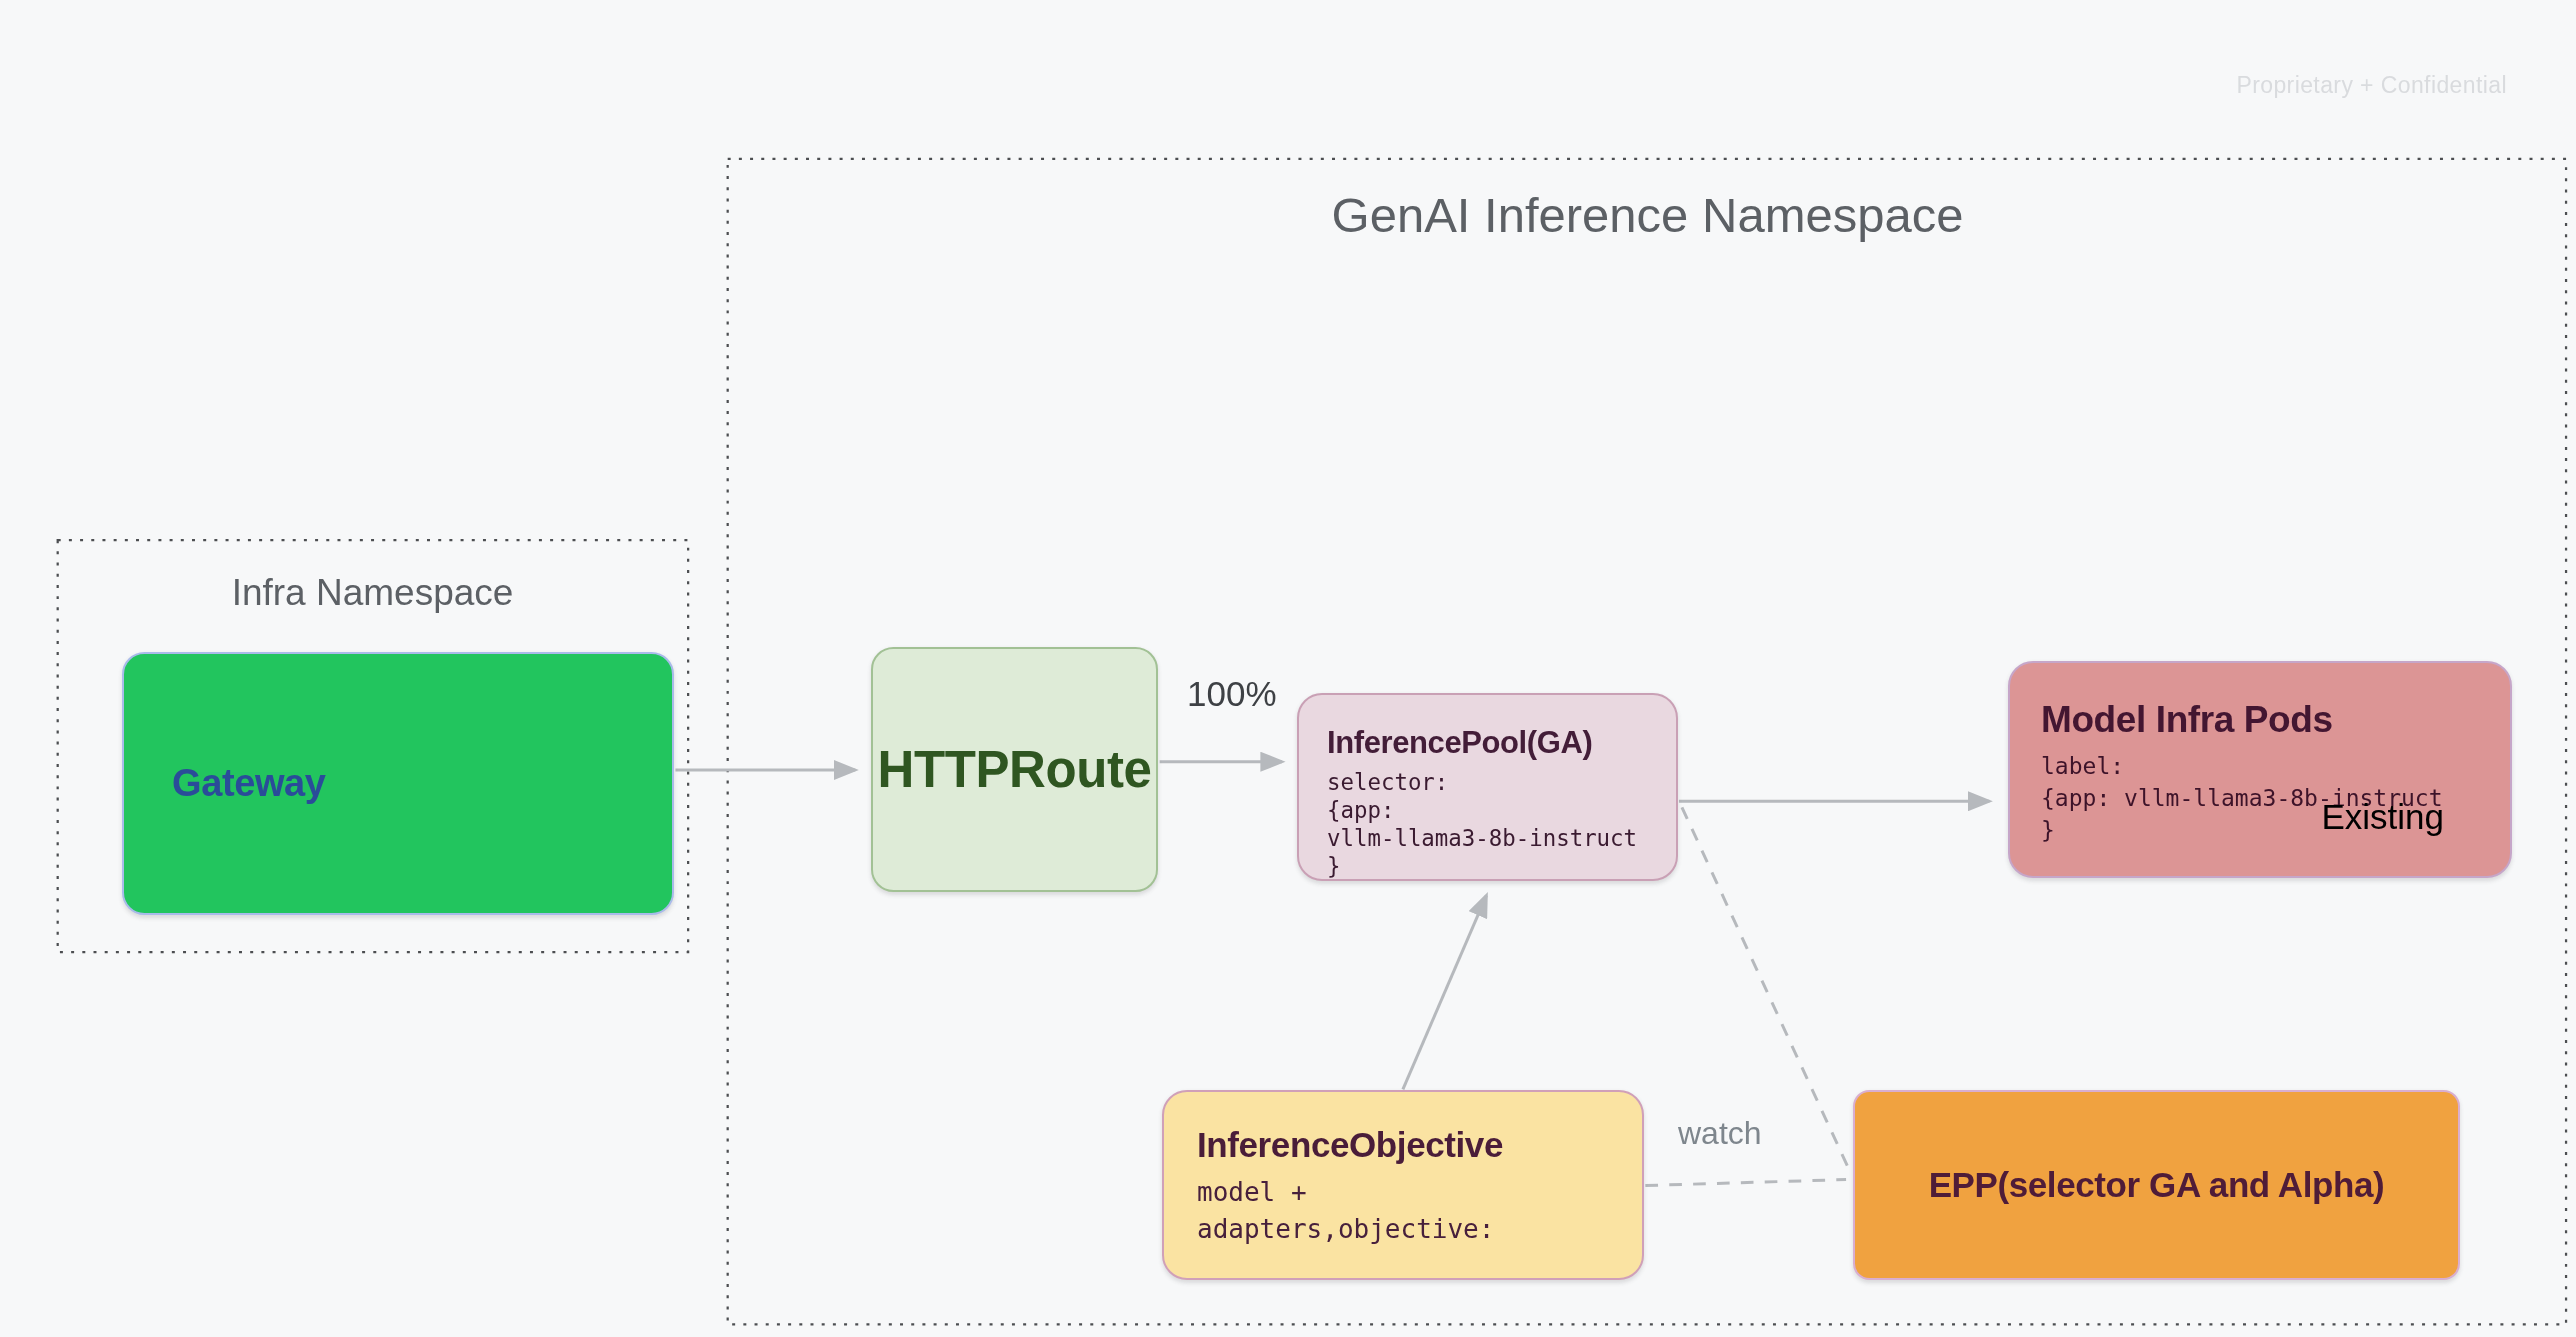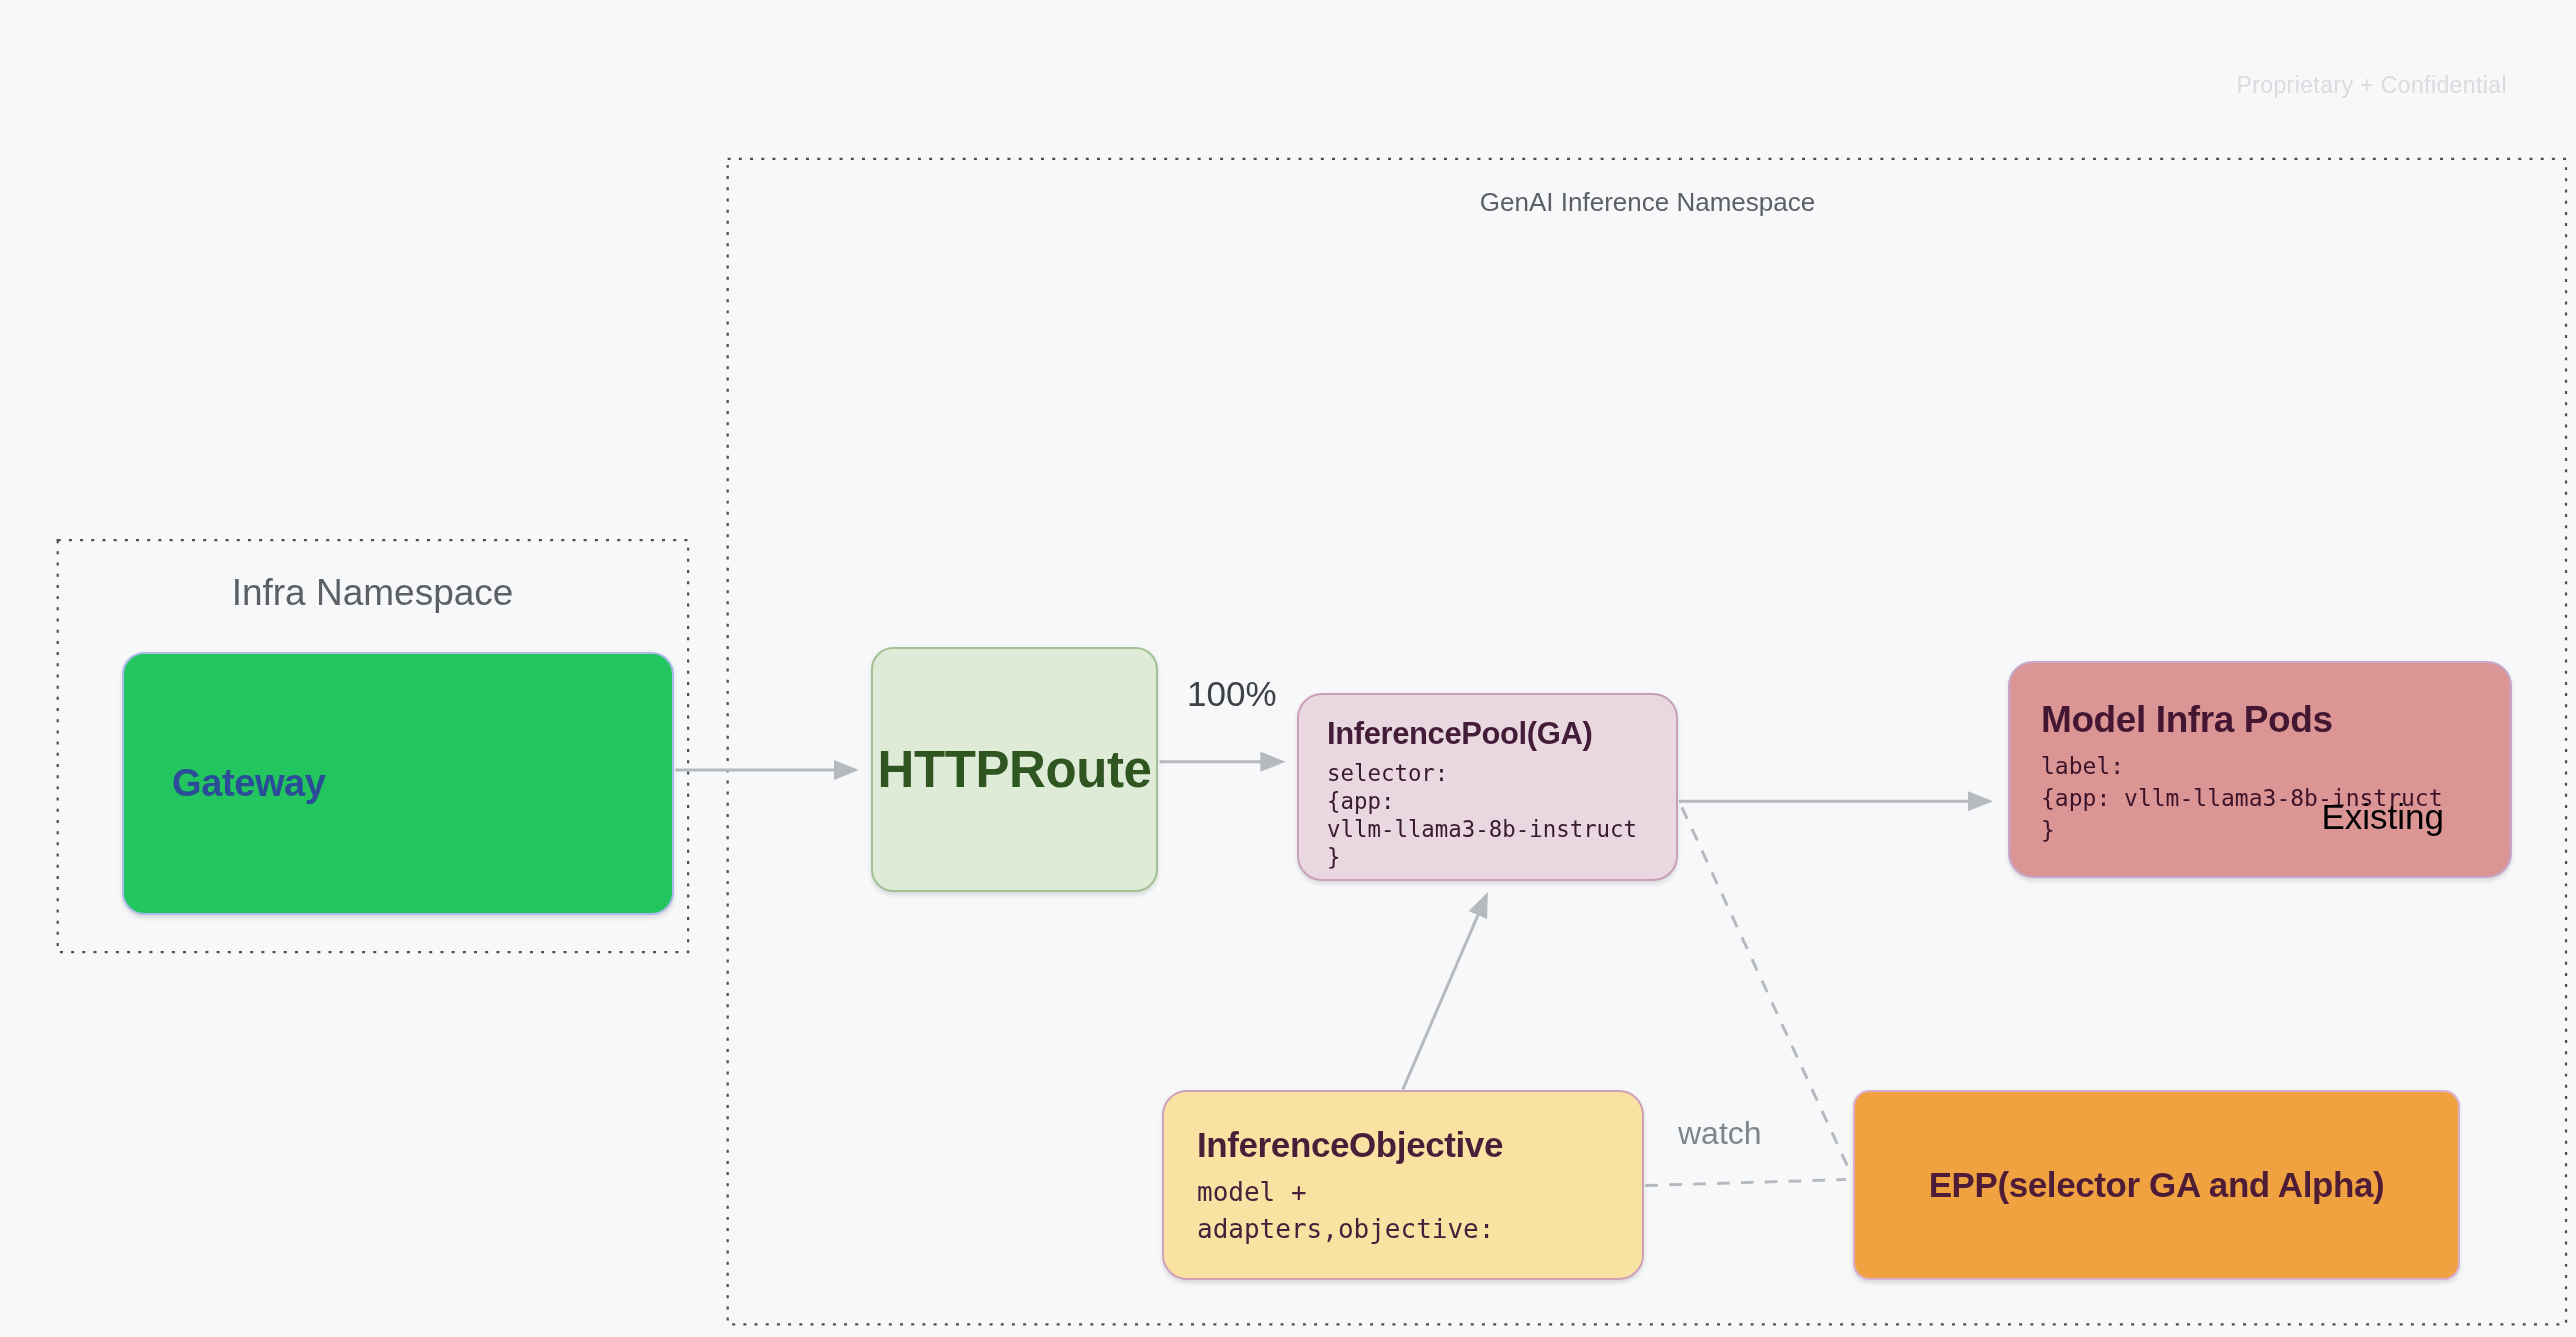--- a/index.html
+++ b/index.html
@@ -9,21 +9,21 @@
     font-family:"Liberation Sans",sans-serif;
   }
   .edges{position:absolute;left:0;top:0;width:2576px;height:1337px;}
   .watermark{
     position:absolute;top:72px;right:69px;
     font-size:23px;color:#d9dbde;letter-spacing:0.4px;
   }
   .ns-label{
     position:absolute;text-align:center;color:#5c6065;
   }
-  .ns-label.genai{left:728px;top:187px;width:1839px;font-size:26px;}
+  .ns-label.genai{left:728px;top:187px;width:1839px;font-size:49px;}
   .ns-label.infra{left:57px;top:572px;width:631px;font-size:37px;}
   .node{
     position:absolute;box-sizing:border-box;
     box-shadow:0 2.2px 4.5px rgba(60,64,67,.16);
   }
   .node .title{font-weight:700;letter-spacing:-0.4px;}
   .node .body{
     font-family:"DejaVu Sans Mono",monospace;
     white-space:pre-line;
   }
@@ -35,21 +35,21 @@
   .gateway .title{font-size:38px;color:#2a4c99;}
   .httproute{
     left:871px;top:647px;width:287px;height:245px;border-radius:22.4px;
     background:#deebd7;border:2.2px solid #a2c195;
     display:flex;align-items:center;justify-content:center;
   }
   .httproute .title{font-size:51px;color:#2f5621;}
   .pool{
     left:1297px;top:693px;width:381px;height:188px;border-radius:25px;
     background:#e9d8e0;border:2.2px solid #c9a0b5;
-    padding:21px 28px;
+    padding:30px 28px;
   }
   .pool .title{font-size:31px;color:#431d38;}
   .pool .body{font-size:22.4px;line-height:28px;color:#3a1a30;margin-top:6.7px;}
   .msp{
     left:2008px;top:661px;width:504px;height:217px;border-radius:25px;
     background:#dc9595;border:2.2px solid #c6a6c9;
     padding:36px 31px;
   }
   .msp .title{font-size:37px;color:#431631;}
   .msp .body{font-size:23px;line-height:32px;color:#3d1329;margin-top:9px;}

